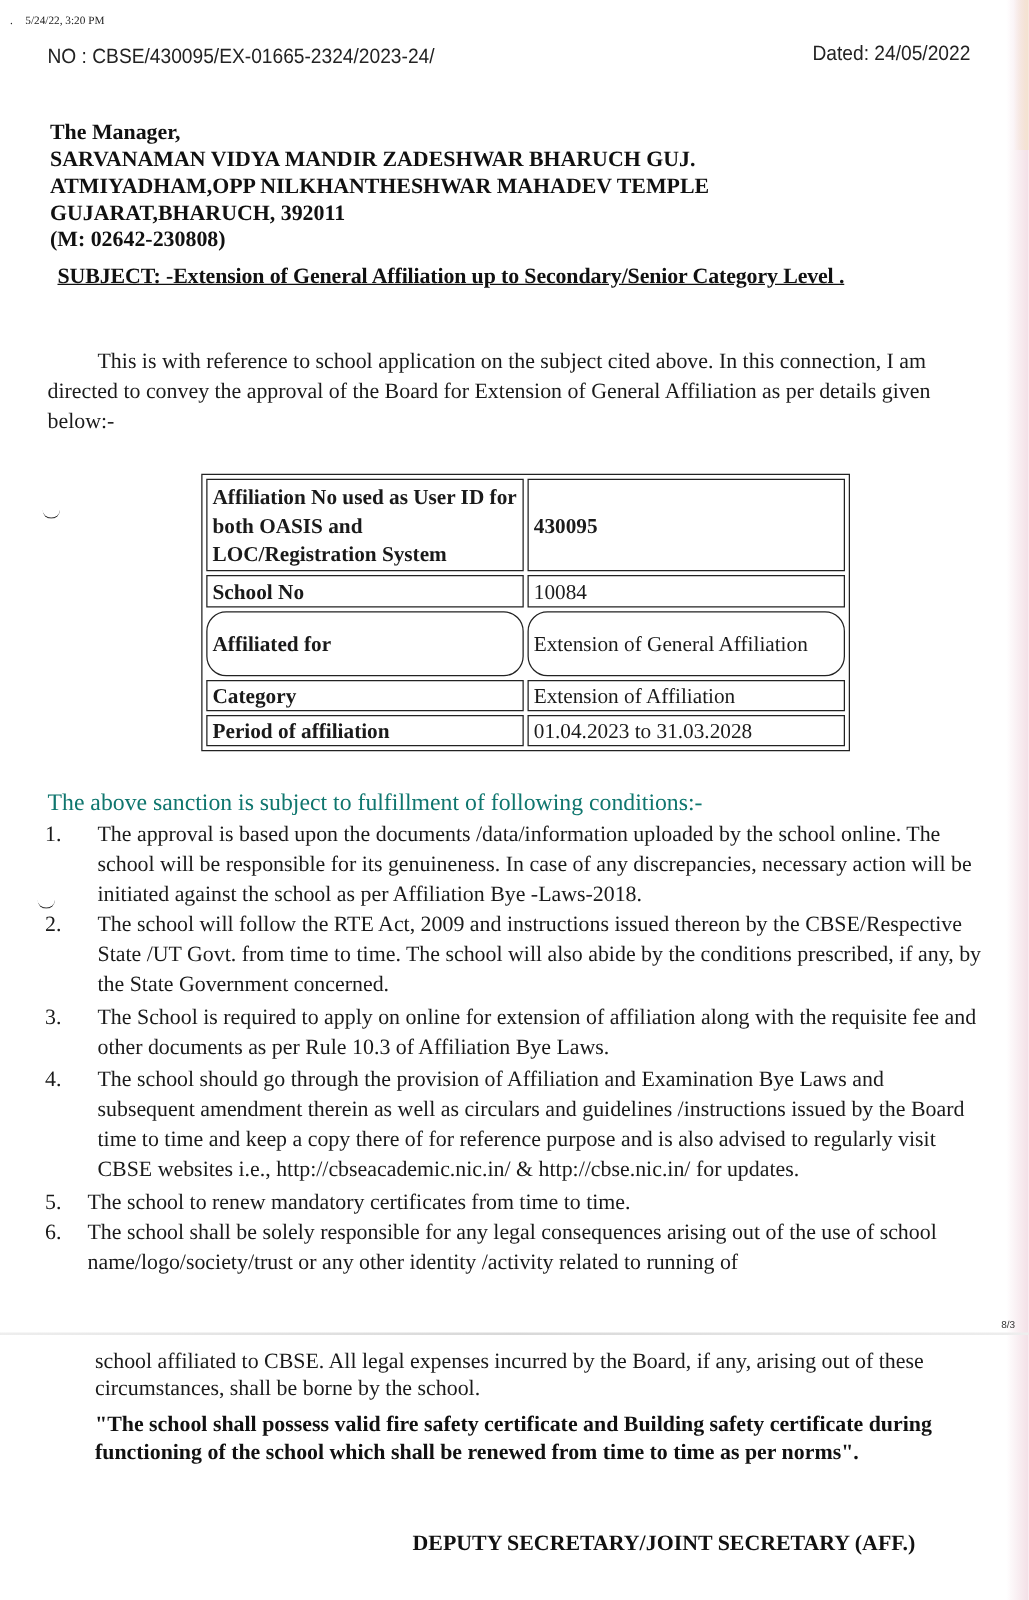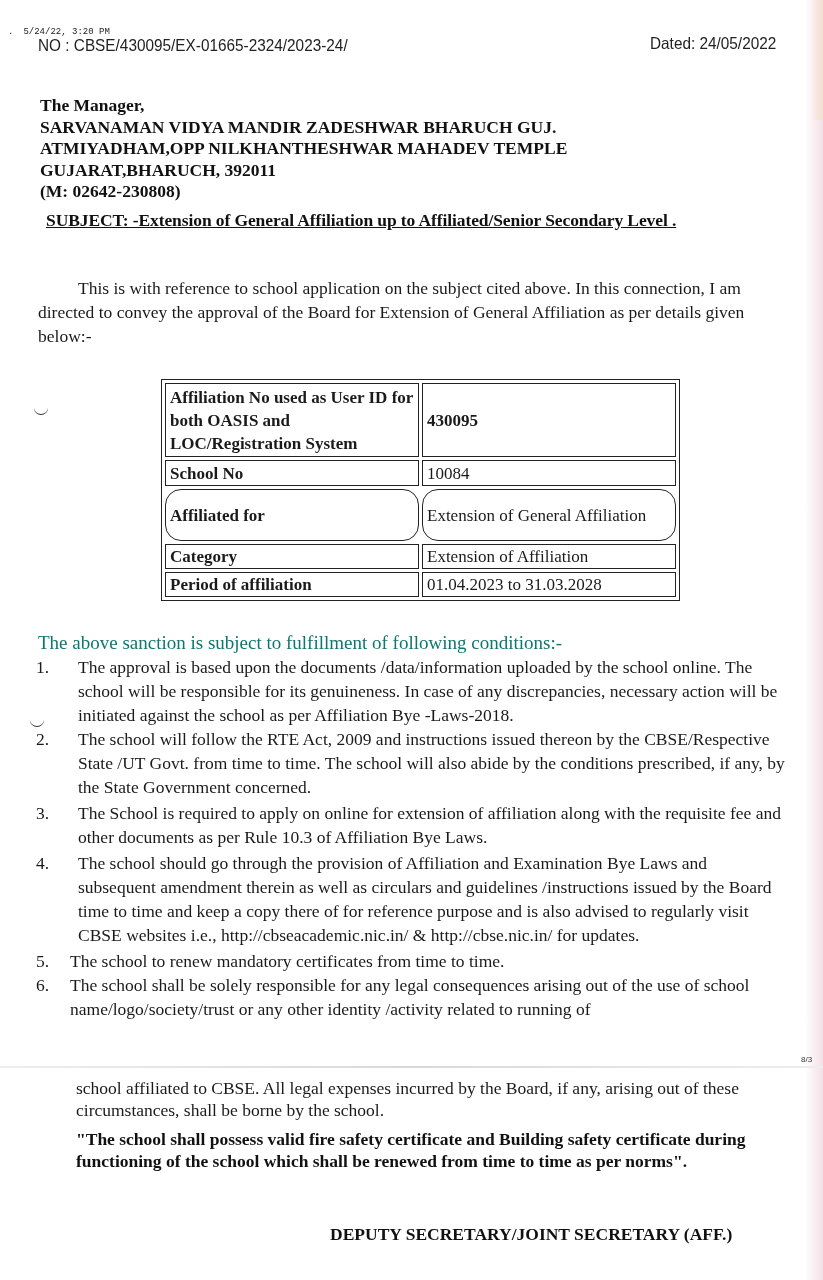--- a/index.html
+++ b/index.html
@@ -13,21 +13,21 @@
   .edge-tint {
     position: absolute; top: 0; right: 0; width: 18px; height: 1280px;
     background: linear-gradient(to right, rgba(255,255,255,0), #f3dfe6);
   }
   .edge-tint-top {
     position: absolute; top: 0; right: 0; width: 12px; height: 120px;
     background: linear-gradient(to right, rgba(255,255,255,0), #f4e2cf);
   }
   .print-stamp {
     position: absolute; left: 8px; top: 11px;
-    font-family: Liberation Mono, monospace; font-size: 9px; color: #222; margin-top: 16px;
+    font-family: Liberation Serif, serif; font-size: 9px; color: #222;
   }
   .print-stamp .dot { margin-right: 10px; }
   .ref-no {
     position: absolute; left: 38px; top: 36px;
     font-family: "Liberation Sans", sans-serif; font-size: 16.5px; color: #222;
     transform: scaleX(0.93); transform-origin: left top;
   }
   .dated {
     position: absolute; left: 650px; top: 34px;
     font-family: "Liberation Sans", sans-serif; font-size: 16.5px; color: #222;
@@ -118,21 +118,21 @@
 <div class="dated">Dated: 24/05/2022</div>
 
 <div class="address">
   <div>The Manager,</div>
   <div>SARVANAMAN VIDYA MANDIR ZADESHWAR BHARUCH GUJ.</div>
   <div>ATMIYADHAM,OPP NILKHANTHESHWAR MAHADEV TEMPLE</div>
   <div>GUJARAT,BHARUCH, 392011</div>
   <div>(M: 02642-230808)</div>
 </div>
 
-<div class="subject">SUBJECT: -Extension of General Affiliation up to Affiliated/Senior Secondary Level .</div>
+<div class="subject">SUBJECT: -Extension of General Affiliation up to Secondary/Senior Category Level .</div>
 
 <div class="intro"><span class="indent"></span><span>This is with reference to school application on the subject cited above. In this connection, I am directed to convey the approval of the Board for Extension of General Affiliation as per details given below:-</span></div>
 
 <span class="mark" style="left:34px; top:404px;"></span>
 
 <table class="details">
   <tbody>
       <tr class="r1">
     <td class="label">Affiliation No used as User ID for both OASIS and LOC/Registration System</td>
     <td class="value">430095</td>

